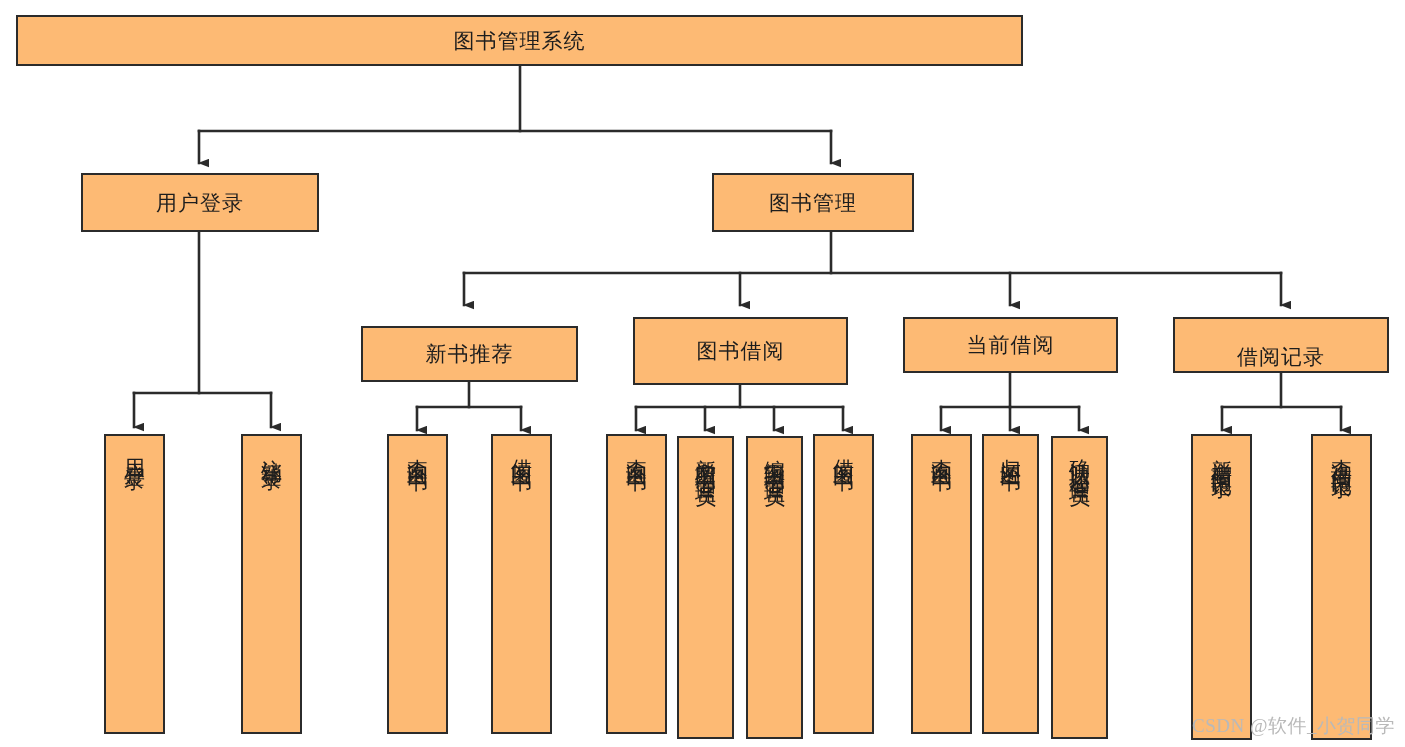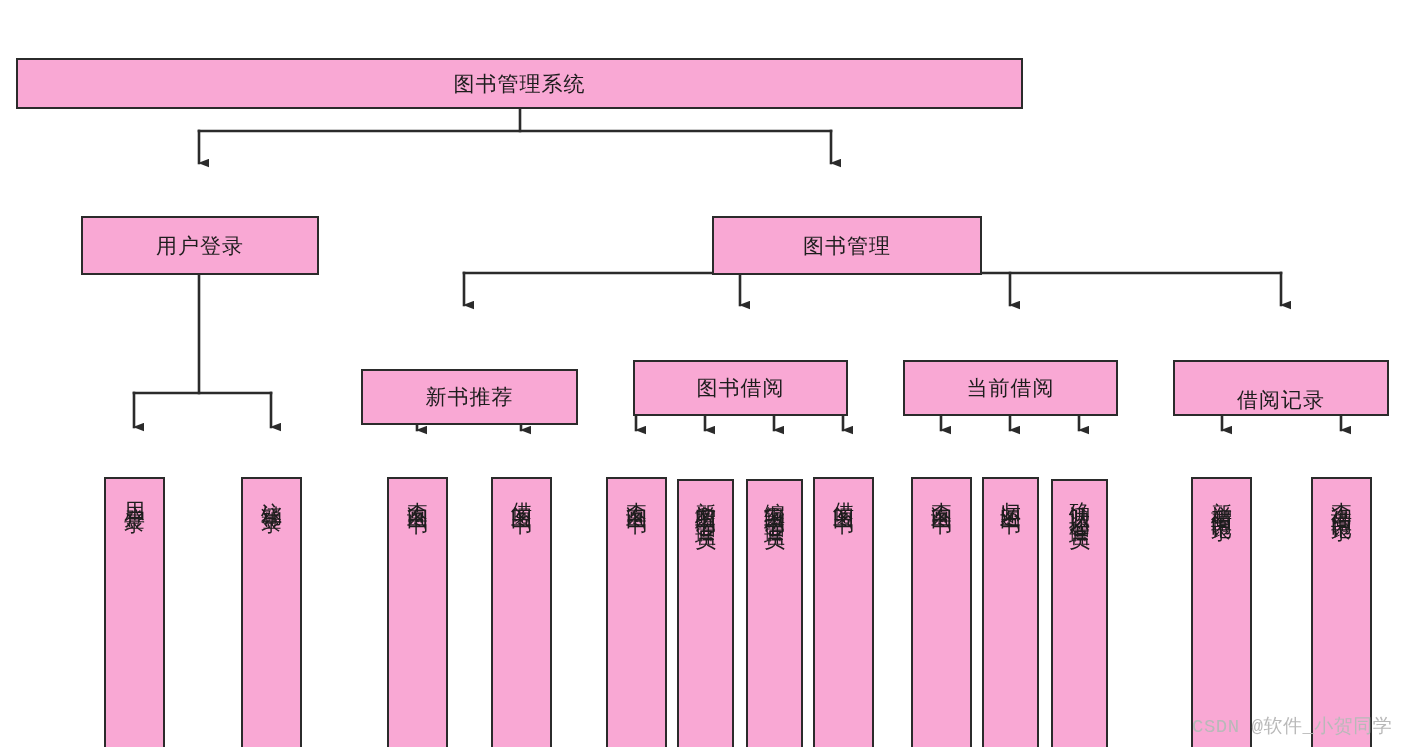--- a/index.html
+++ b/index.html
@@ -8,24 +8,23 @@
     background:#ffffff;
     font-family:"DejaVu Sans","Liberation Sans",sans-serif;
     overflow:hidden;
   }
   #stage{position:relative;width:1405px;height:747px;}
   svg#wires{position:absolute;left:0;top:0;width:1405px;height:747px;}
 
   .node{
     position:absolute;
     box-sizing:border-box;
-    background:#f9a8d4;
+    background:#fdba74;
     border:2.2px solid #2b2b2b;
     display:flex;
-    margin-top:43px;
   }
   
   .node.h{
     align-items:center;
     justify-content:center;
   }
   .node.h .lbl{
     font-size:21px;
     color:#1d1d1d;
     letter-spacing:1px;
@@ -47,21 +46,21 @@
     padding-top:6px;
   }
   .node.v.pad .lbl{padding-top:4px;}
 
   .watermark{
     position:absolute;
     font-size:19px;
     color:#b9b9b9;
     white-space:nowrap;
     letter-spacing:0.5px;
-    font-family:Liberation Mono, monospace;
+    font-family:Liberation Serif, serif;
   }
 </style>
 </head>
 <body>
 
 <div id="stage">
 
   <svg id="wires" viewBox="0 0 1405 747" xmlns="http://www.w3.org/2000/svg">
     <defs>
       <marker id="ah" markerWidth="9" markerHeight="11" refX="4.2" refY="10" orient="auto" markerUnits="userSpaceOnUse">
@@ -113,29 +112,29 @@
   </svg>
 
   <div class="node h" style="left:16px;top:15px;width:1007px;height:51px;">
     <span class="lbl">图书管理系统</span>
   </div>
 
   <div class="node h" style="left:81px;top:173px;width:238px;height:59px;">
     <span class="lbl">用户登录</span>
   </div>
 
-  <div class="node h" style="left:712px;top:173px;width:270px;height:59px;">
+  <div class="node h" style="left:712px;top:173px;width:202px;height:59px;">
     <span class="lbl">图书管理</span>
   </div>
 
   <div class="node h" style="left:361px;top:326px;width:217px;height:56px;">
     <span class="lbl">新书推荐</span>
   </div>
 
-  <div class="node h" style="left:633px;top:317px;width:215px;height:56px;">
+  <div class="node h" style="left:633px;top:317px;width:215px;height:68px;">
     <span class="lbl">图书借阅</span>
   </div>
 
   <div class="node h" style="left:903px;top:317px;width:215px;height:56px;font-family:Liberation Mono, monospace;">
     <span class="lbl">当前借阅</span>
   </div>
 
   <div class="node h" style="left:1173px;top:317px;width:216px;height:56px;align-items:flex-end;">
     <span class="lbl">借阅记录</span>
   </div>

